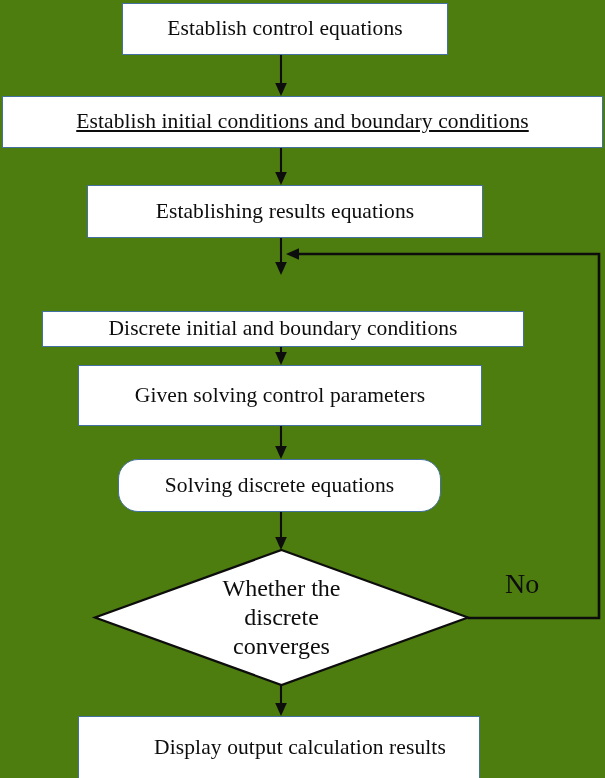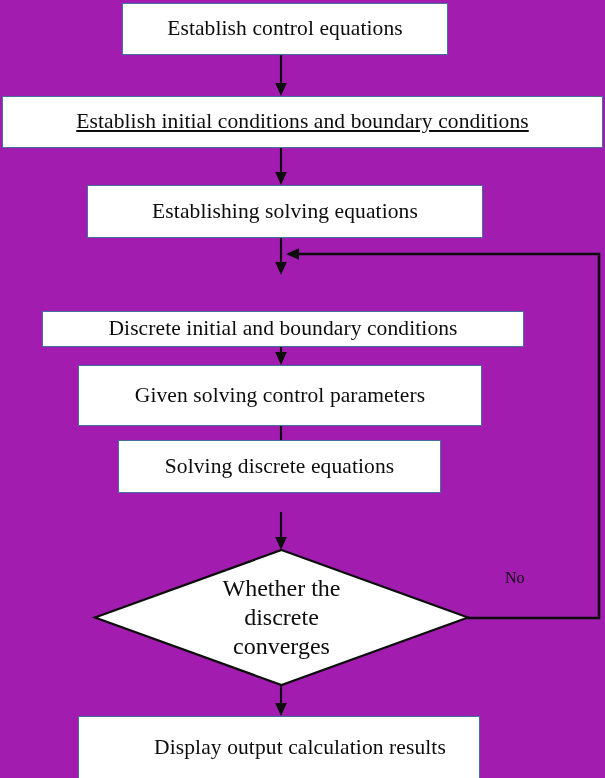--- a/index.html
+++ b/index.html
@@ -4,21 +4,21 @@
 <style>
   html, body {
     margin: 0;
     padding: 0;
     background: #ffffff;
   }
   #flowchart-root {
     position: relative;
     width: 605px;
     height: 778px;
-    background: #a21caf;
+    background: #4d7c0f;
     overflow: hidden;
     font-family: "Liberation Serif", "DejaVu Serif", serif;
   }
   .proc-box {
     position: absolute;
     box-sizing: border-box;
     border: 1.6px solid #4472a0;
     background: #ffffff;
     display: flex;
     align-items: center;
@@ -52,21 +52,21 @@
     text-align: center;
     color: #0d0d0d;
     font-size: 24px;
     line-height: 1.22;
     pointer-events: none;
   }
   .decision-label span { display: block; }
   .edge-label {
     position: absolute;
     color: #0d0d0d;
-    font-size: 16px;
+    font-size: 28px;
     line-height: 1;
     white-space: nowrap;
   }
   #connector-layer {
     position: absolute;
     left: 0;
     top: 0;
     width: 605px;
     height: 778px;
     pointer-events: none;
@@ -123,27 +123,27 @@
     <g>
       <polyline points="468,618 599,618 599,254 294,254" stroke-width="2.6"></polyline>
       <polygon class="arrow-head" points="286,254 299,248.2 299,259.8"></polygon>
     </g>
   </svg>
 
   <div class="proc-box" style="left:122px; top:3px; width:326px; height:52px;">Establish control equations</div>
 
   <div class="proc-box" style="left:2px; top:96px; width:601px; height:52px;text-decoration:underline;">Establish initial conditions and boundary conditions</div>
 
-  <div class="proc-box" style="left:87px; top:185px; width:396px; height:53px;">Establishing solving equations</div>
+  <div class="proc-box" style="left:87px; top:185px; width:396px; height:53px;">Establishing results equations</div>
 
   <div class="proc-box" style="left:42px; top:275px; width:482px; height:36px;margin-top:36px;">Discrete initial and boundary conditions</div>
 
   <div class="proc-box" style="left:78px; top:365px; width:404px; height:61px;">Given solving control parameters</div>
 
-  <div class="proc-box" style="left:118px; top:440px; width:323px; height:53px;">Solving discrete equations</div>
+  <div class="proc-box" style="left:118px; top:459px; width:323px; height:53px;border-radius:20px;">Solving discrete equations</div>
 
   <div class="decision-wrap" style="left:95px; top:550px; width:373px; height:135px;">
     <svg width="373" height="135" viewBox="0 0 373 135">
       <polygon points="186.5,0 373,67.5 186.5,135 0,67.5" fill="#ffffff" stroke="#0d0d0d" stroke-width="2.2"></polygon>
     </svg>
     <div class="decision-label">
       <span>Whether the</span>
       <span>discrete</span>
       <span>converges</span>
     </div>

